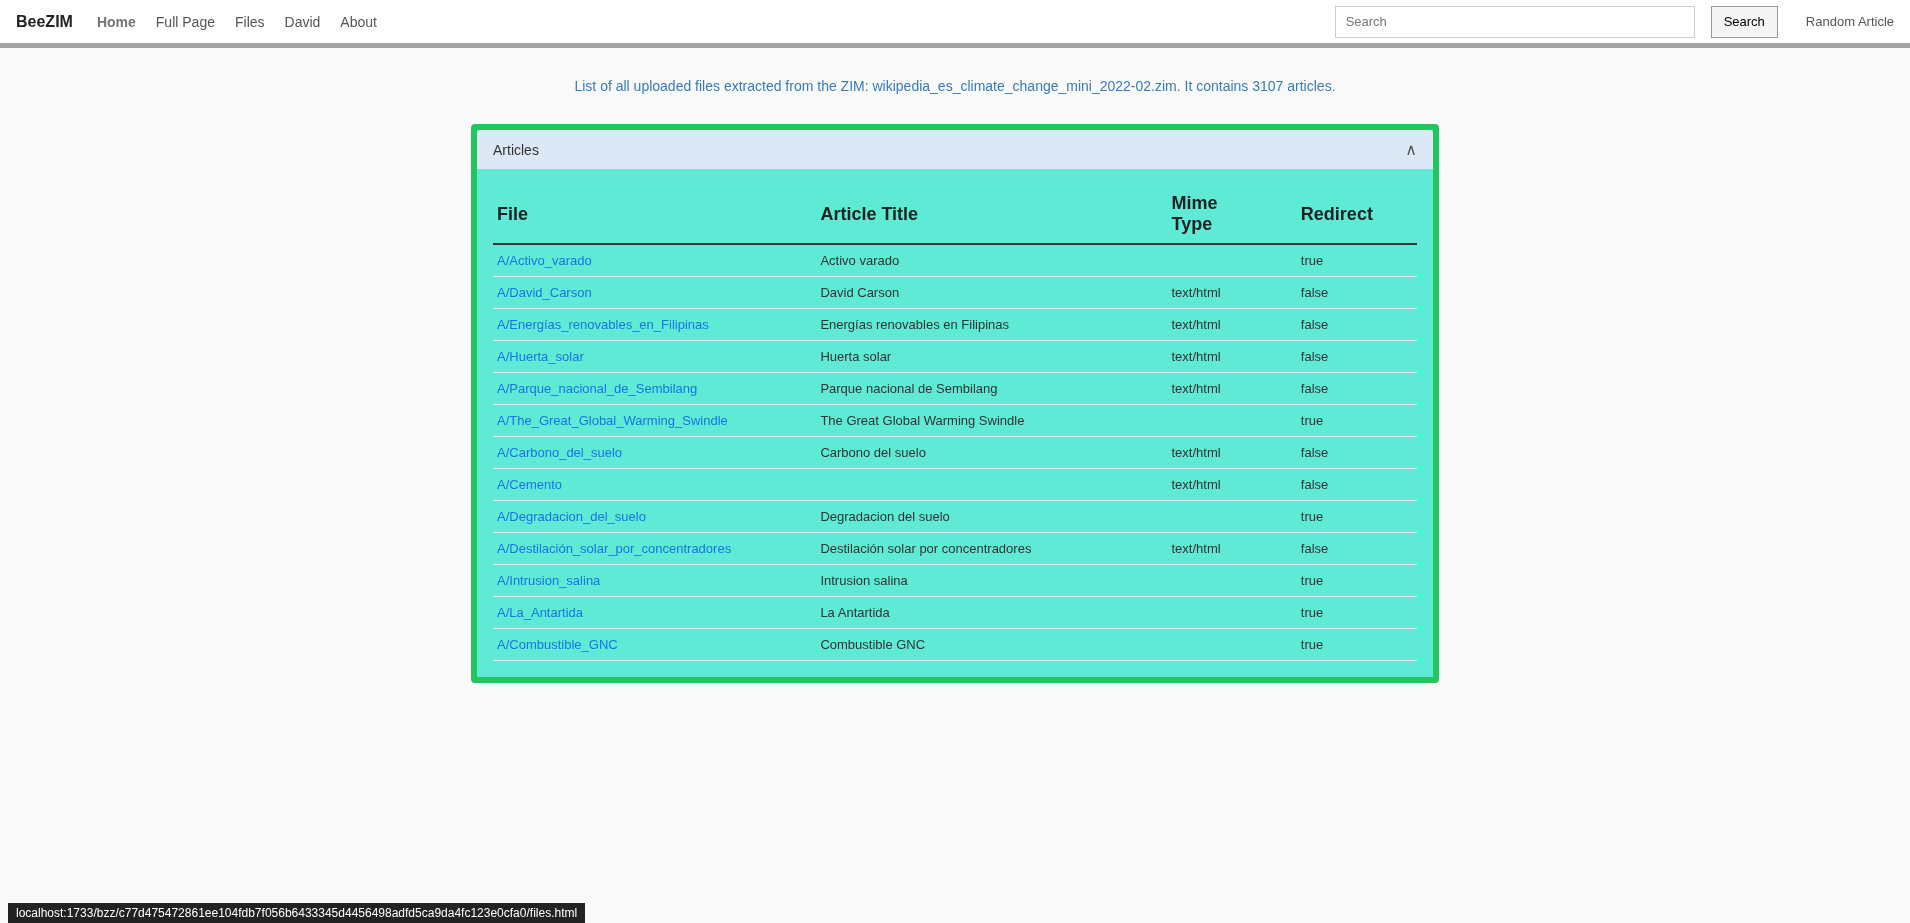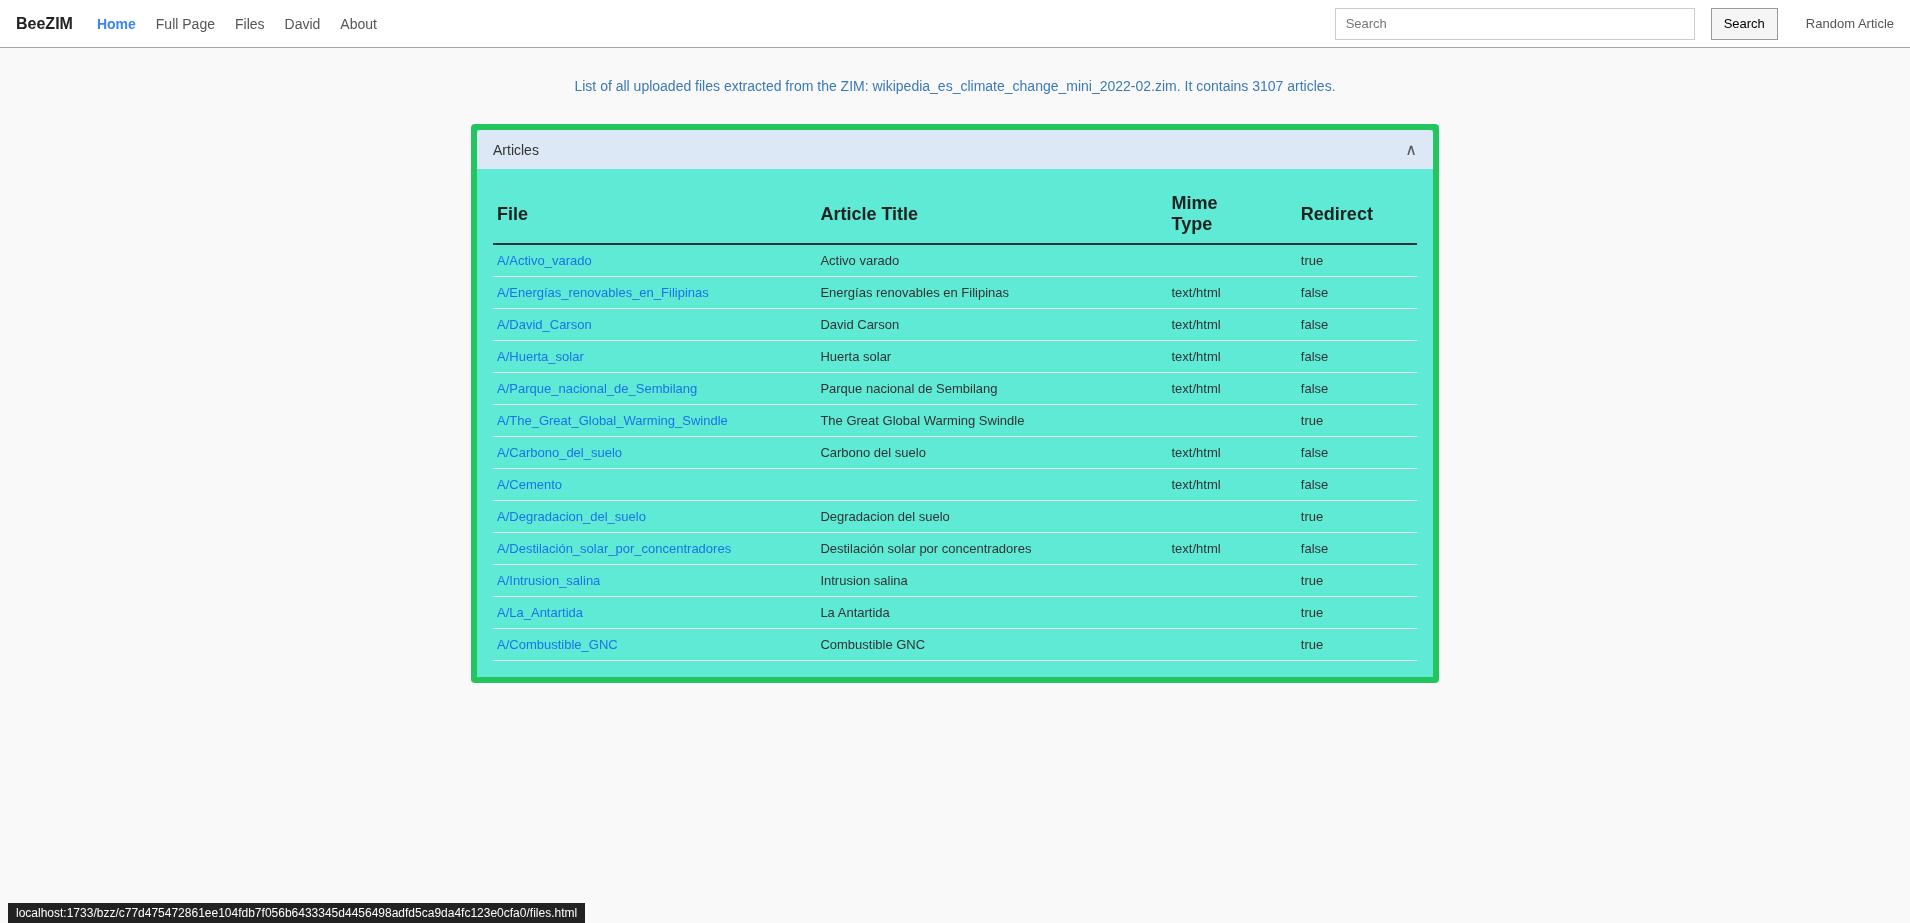--- a/index.html
+++ b/index.html
@@ -7,21 +7,21 @@
       font-family: Arial, sans-serif;
       font-size: 14px;
       background: #f9f9f9;
       color: #333;
     }
     
     .navbar {
       display: flex;
       align-items: center;
       background: #fff;
-      border-bottom: 1px solid #a3a3a3;
+      border-bottom: 5px solid #a3a3a3;
       padding: 0 16px;
       height: 48px;
     }
     .navbar-brand {
       font-weight: bold;
       font-size: 16px;
       margin-right: 24px;
       color: #222;
     }
     .navbar-links {
@@ -29,21 +29,21 @@
       gap: 20px;
       flex: 1;
     }
     .navbar-links a {
       text-decoration: none;
       color: #555;
       font-size: 14px;
     }
     .navbar-links a.active {
       font-weight: bold;
-      color: #3b82f6;
+      color: #737373;
     }
     .navbar-search {
       display: flex;
       align-items: center;
       gap: 16px;
     }
     .navbar-search input {
       border: 1px solid #ccc;
       padding: 4px 10px;
       font-size: 13px;
@@ -187,28 +187,28 @@
           </tr>
         </thead>
         <tbody id="table-body">
         <tr>
               <td class="col-file"><a href="#">A/Activo_varado</a></td>
               <td class="col-title">Activo varado</td>
               <td class="col-mime"></td>
               <td class="col-redirect">true</td>
             </tr>
             <tr>
+              <td class="col-file"><a href="#">A/David_Carson</a></td>
+              <td class="col-title">David Carson</td>
+              <td class="col-mime">text/html</td>
+              <td class="col-redirect">false</td>
+            </tr>
+            <tr>
               <td class="col-file"><a href="#">A/Energías_renovables_en_Filipinas</a></td>
               <td class="col-title">Energías renovables en Filipinas</td>
-              <td class="col-mime">text/html</td>
-              <td class="col-redirect">false</td>
-            </tr>
-            <tr>
-              <td class="col-file"><a href="#">A/David_Carson</a></td>
-              <td class="col-title">David Carson</td>
               <td class="col-mime">text/html</td>
               <td class="col-redirect">false</td>
             </tr>
             <tr>
               <td class="col-file"><a href="#">A/Huerta_solar</a></td>
               <td class="col-title">Huerta solar</td>
               <td class="col-mime">text/html</td>
               <td class="col-redirect">false</td>
             </tr>
             <tr>

